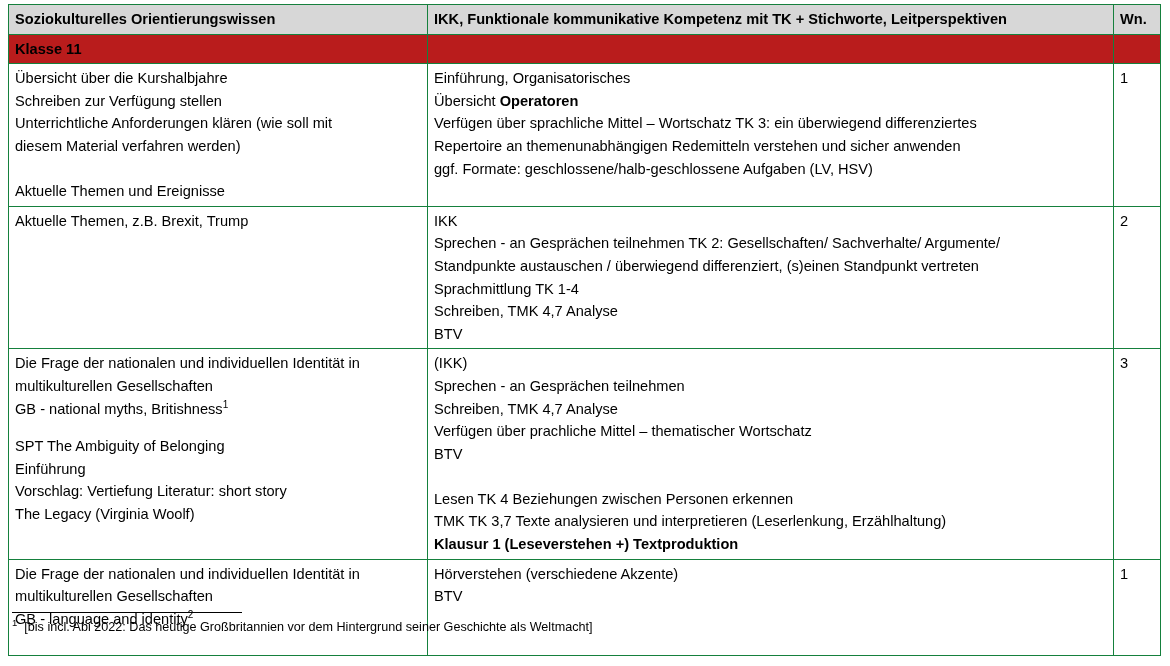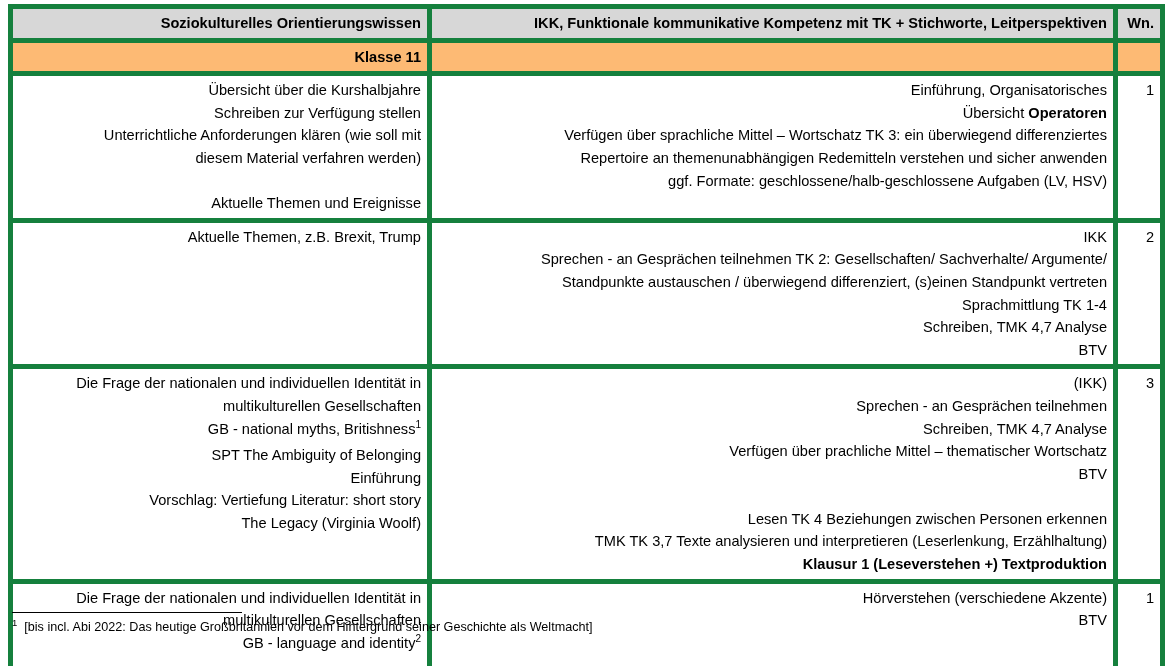--- a/index.html
+++ b/index.html
@@ -22,39 +22,39 @@
   }
   table.curriculum {
     position: absolute;
     left: 8px;
     top: 4px;
     width: 1152px;
     border-collapse: collapse;
     table-layout: fixed;
   }
   table.curriculum td, table.curriculum th {
-    border: 5px solid #15803d;
+    border: 1px solid #15803d;
     vertical-align: top;
     padding: 3px 6px 3px 6px;
     font-size: 14.6px;
     line-height: 22.6px;
     font-weight: normal;
-    text-align: right;
+    text-align: left;
   }
   col.c1 { width: 419px; }
   col.c2 { width: 686px; }
   col.c3 { width: 47px; }
 
   tr.header-row > th {
     background: #d7d7d7;
     font-weight: bold;
     height: 22px;
   }
   tr.class-row > td {
-    background: #fdba74;
+    background: #b91c1c;
     font-weight: bold;
     height: 22px;
   }
   .cell-line { white-space: nowrap; }
   .it { }
   .bd { font-weight: bold; }
   .bdit { font-weight: bold; }
   .spacer { display: block; height: 22.6px; }
   sup {
     font-size: 10px;
@@ -150,21 +150,21 @@
           <div class="cell-line">BTV</div>
         </td>
         <td>2</td>
       </tr>
 
       <tr class="r3">
         <td>
           <div class="cell-line">Die Frage der nationalen und individuellen Identität in</div>
           <div class="cell-line">multikulturellen Gesellschaften</div>
           <div class="cell-line it">GB - national myths, Britishness<sup>1</sup></div>
-          <div class="cell-line it" style="margin-top:4px">SPT The Ambiguity of Belonging</div>
+          <div class="cell-line it" style="margin-top:15px">SPT The Ambiguity of Belonging</div>
           <div class="cell-line it">Einführung</div>
           <div class="cell-line">Vorschlag: Vertiefung Literatur: <span class="it">short story</span></div>
           <div class="cell-line it">The Legacy (Virginia Woolf)</div>
         </td>
         <td>
           <div class="cell-line">(IKK)</div>
           <div class="cell-line">Sprechen - an Gesprächen teilnehmen</div>
           <div class="cell-line">Schreiben, TMK 4,7 <span class="it">Analyse</span></div>
           <div class="cell-line">Verfügen über prachliche Mittel – thematischer Wortschatz</div>
           <div class="cell-line">BTV</div>

